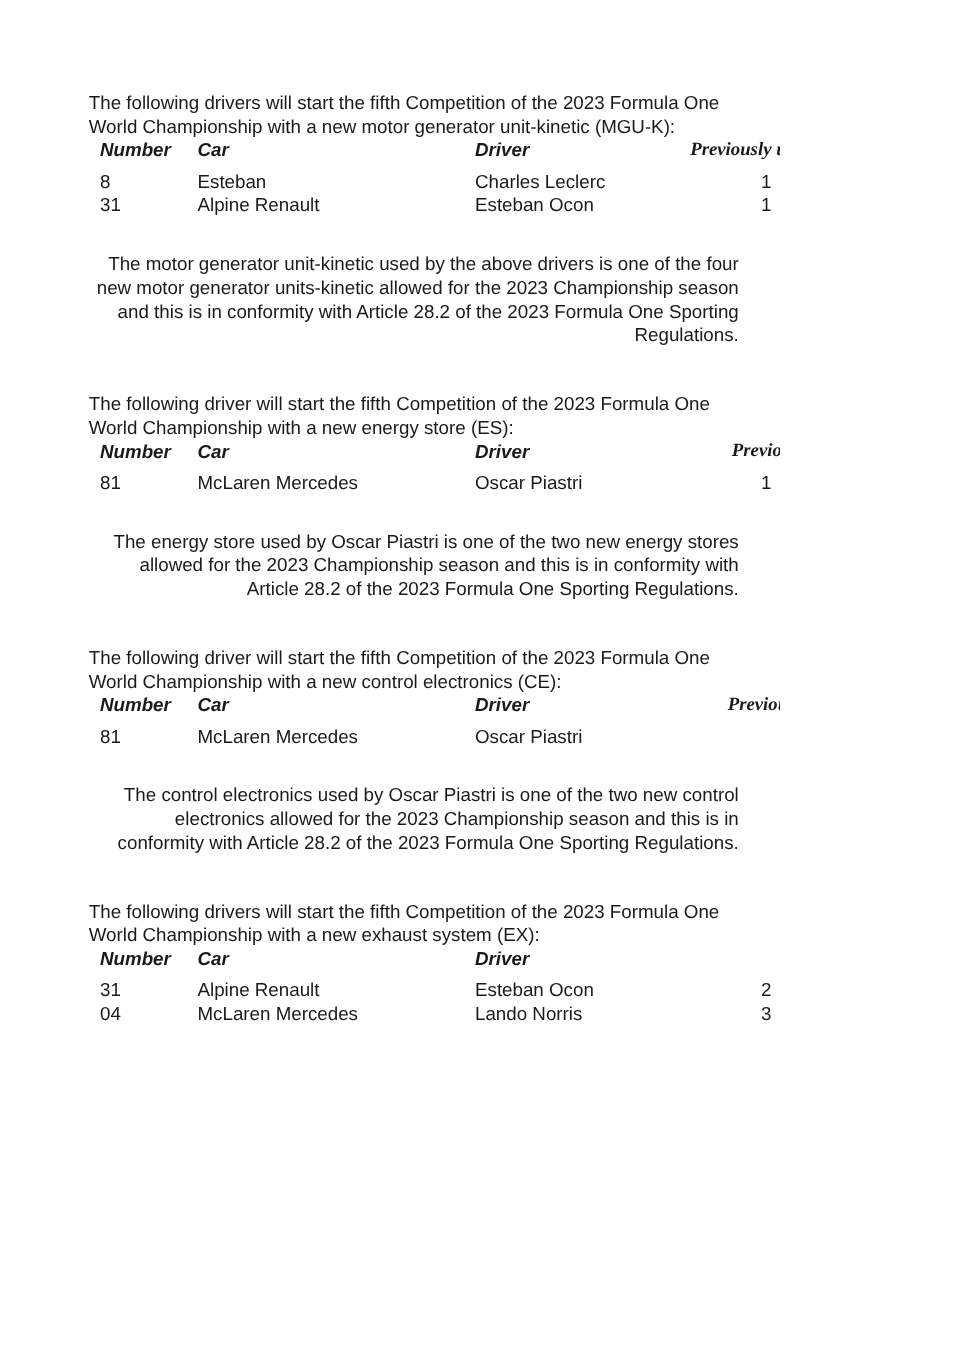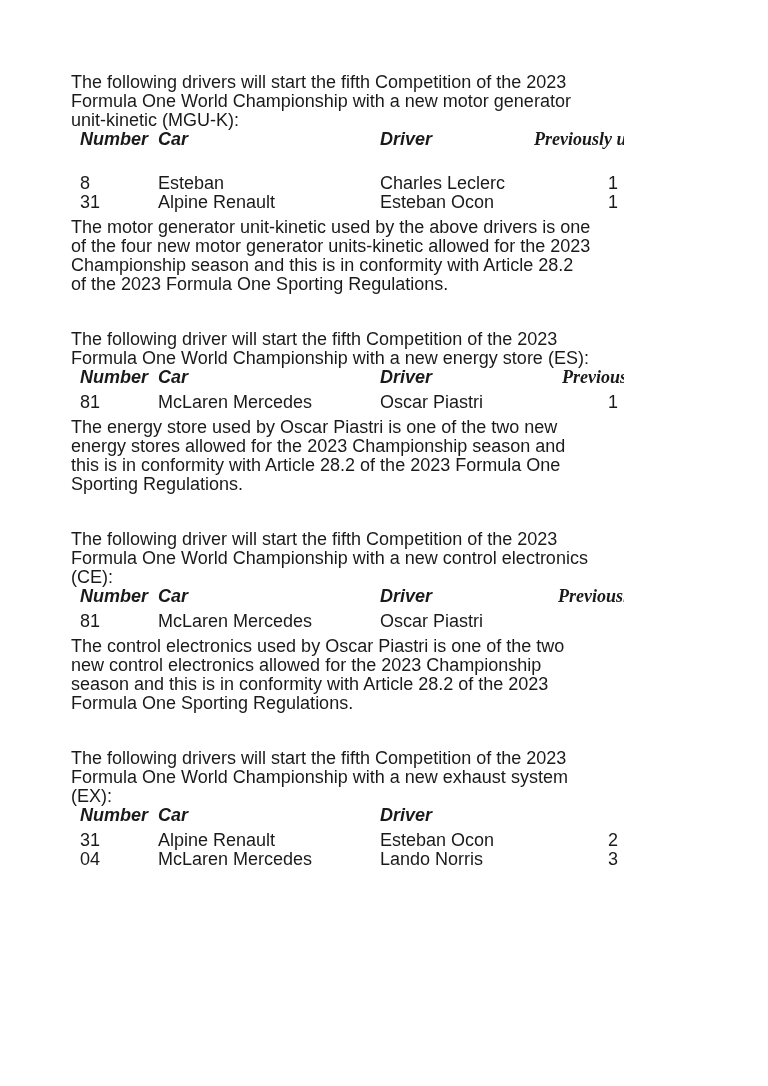--- a/index.html
+++ b/index.html
@@ -3,41 +3,41 @@
 <meta charset="utf-8">
 <style>
   html, body { margin: 0; padding: 0; background: #ffffff; }
   .page {
     width: 624px;
     height: 1086px;
     box-sizing: border-box;
     background: #ffffff;
     padding: 73px 33px 0 71px;
     font-family: "Liberation Sans", sans-serif;
-    font-size: 18px;
+    font-size: 15px;
     line-height: 19px;
     color: #1a1a1a;
     overflow: hidden;
   }
   .doc-section { margin-bottom: 36px; }
   .para { margin: 0; max-width: 640px; }
   .comp-table { padding-left: 9px; }
   .t-row {
     display: grid;
     grid-template-columns: 78px 222px 143px 180px;
     line-height: 19px;
   }
   .t-head {
     font-weight: bold;
     font-style: italic;
     margin-bottom: 6px;
   }
   .t-head .c4 { text-align: right; font-family: Liberation Serif, serif; }
   .t-body .c4 { text-align: center; }
-  .note { margin-top: 6px; }
+  .note { margin-top: 28px; text-align: right; }
 </style>
 </head>
 <body>
 
 <div class="page">
 
   <div class="doc-section">
     <p class="para">The following drivers will start the fifth Competition of the 2023 Formula One World Championship with a new motor generator unit-kinetic (MGU-K):</p>
     <div class="comp-table">
       <div class="t-row t-head">

